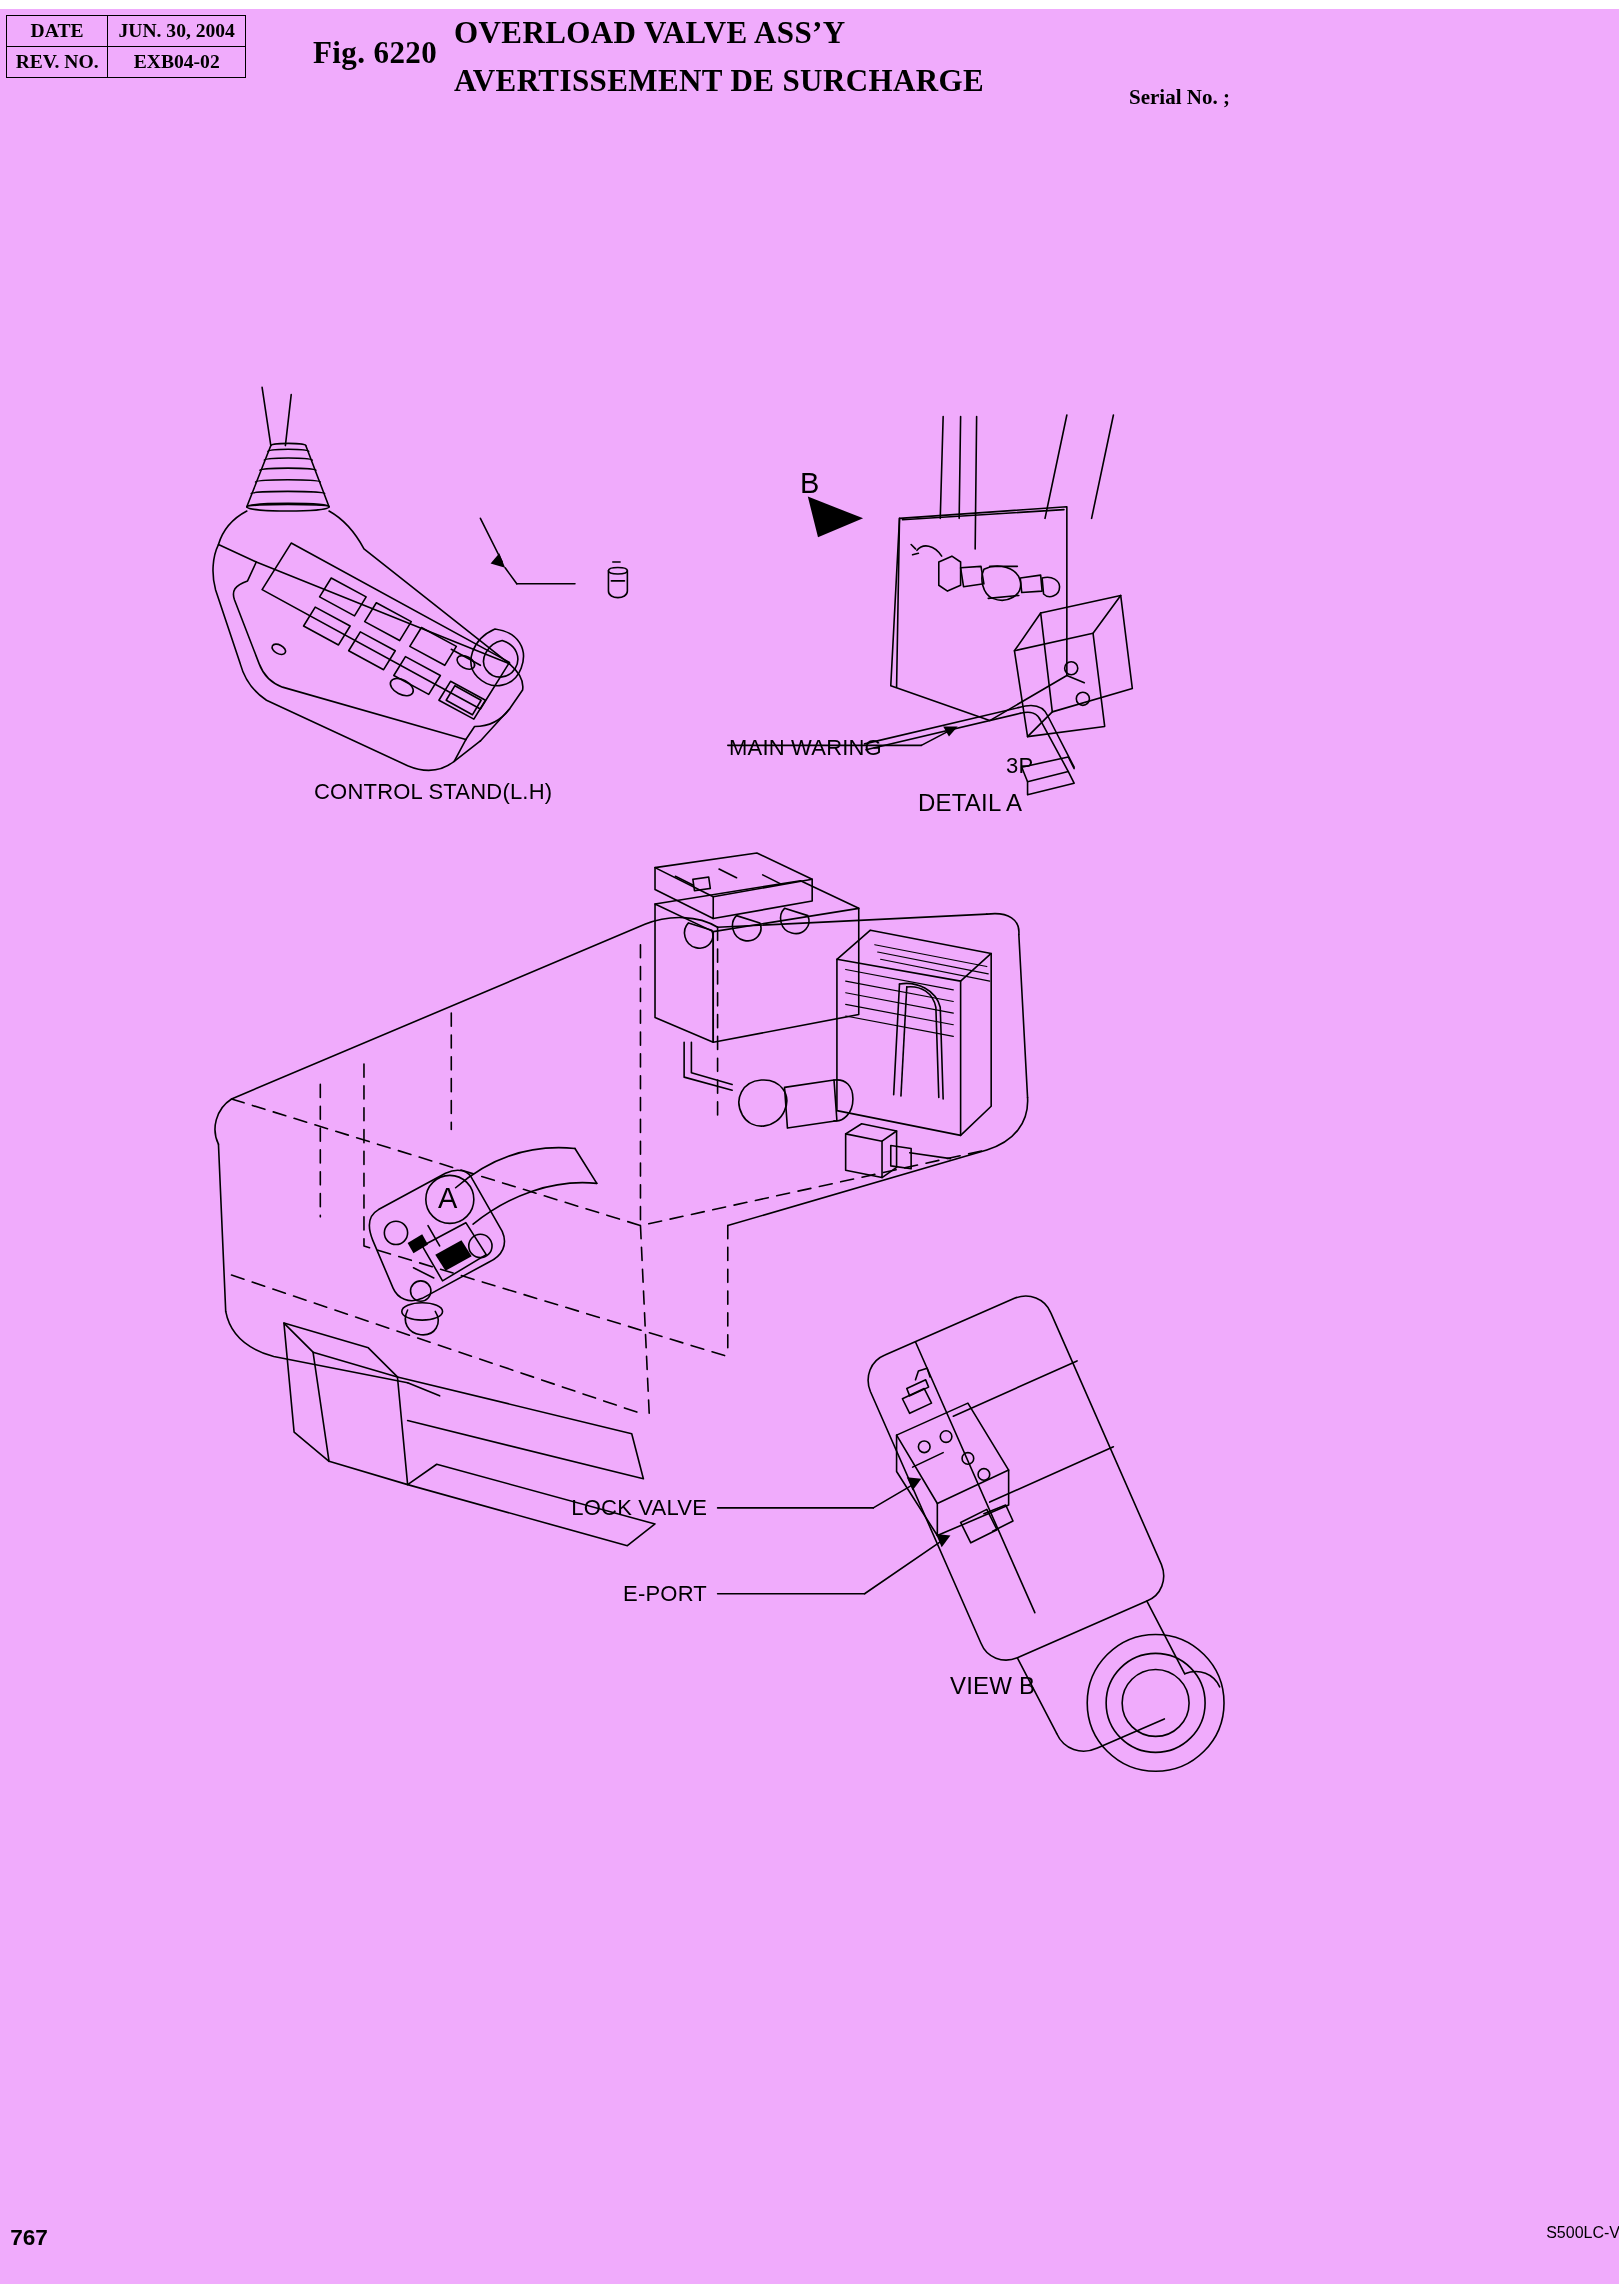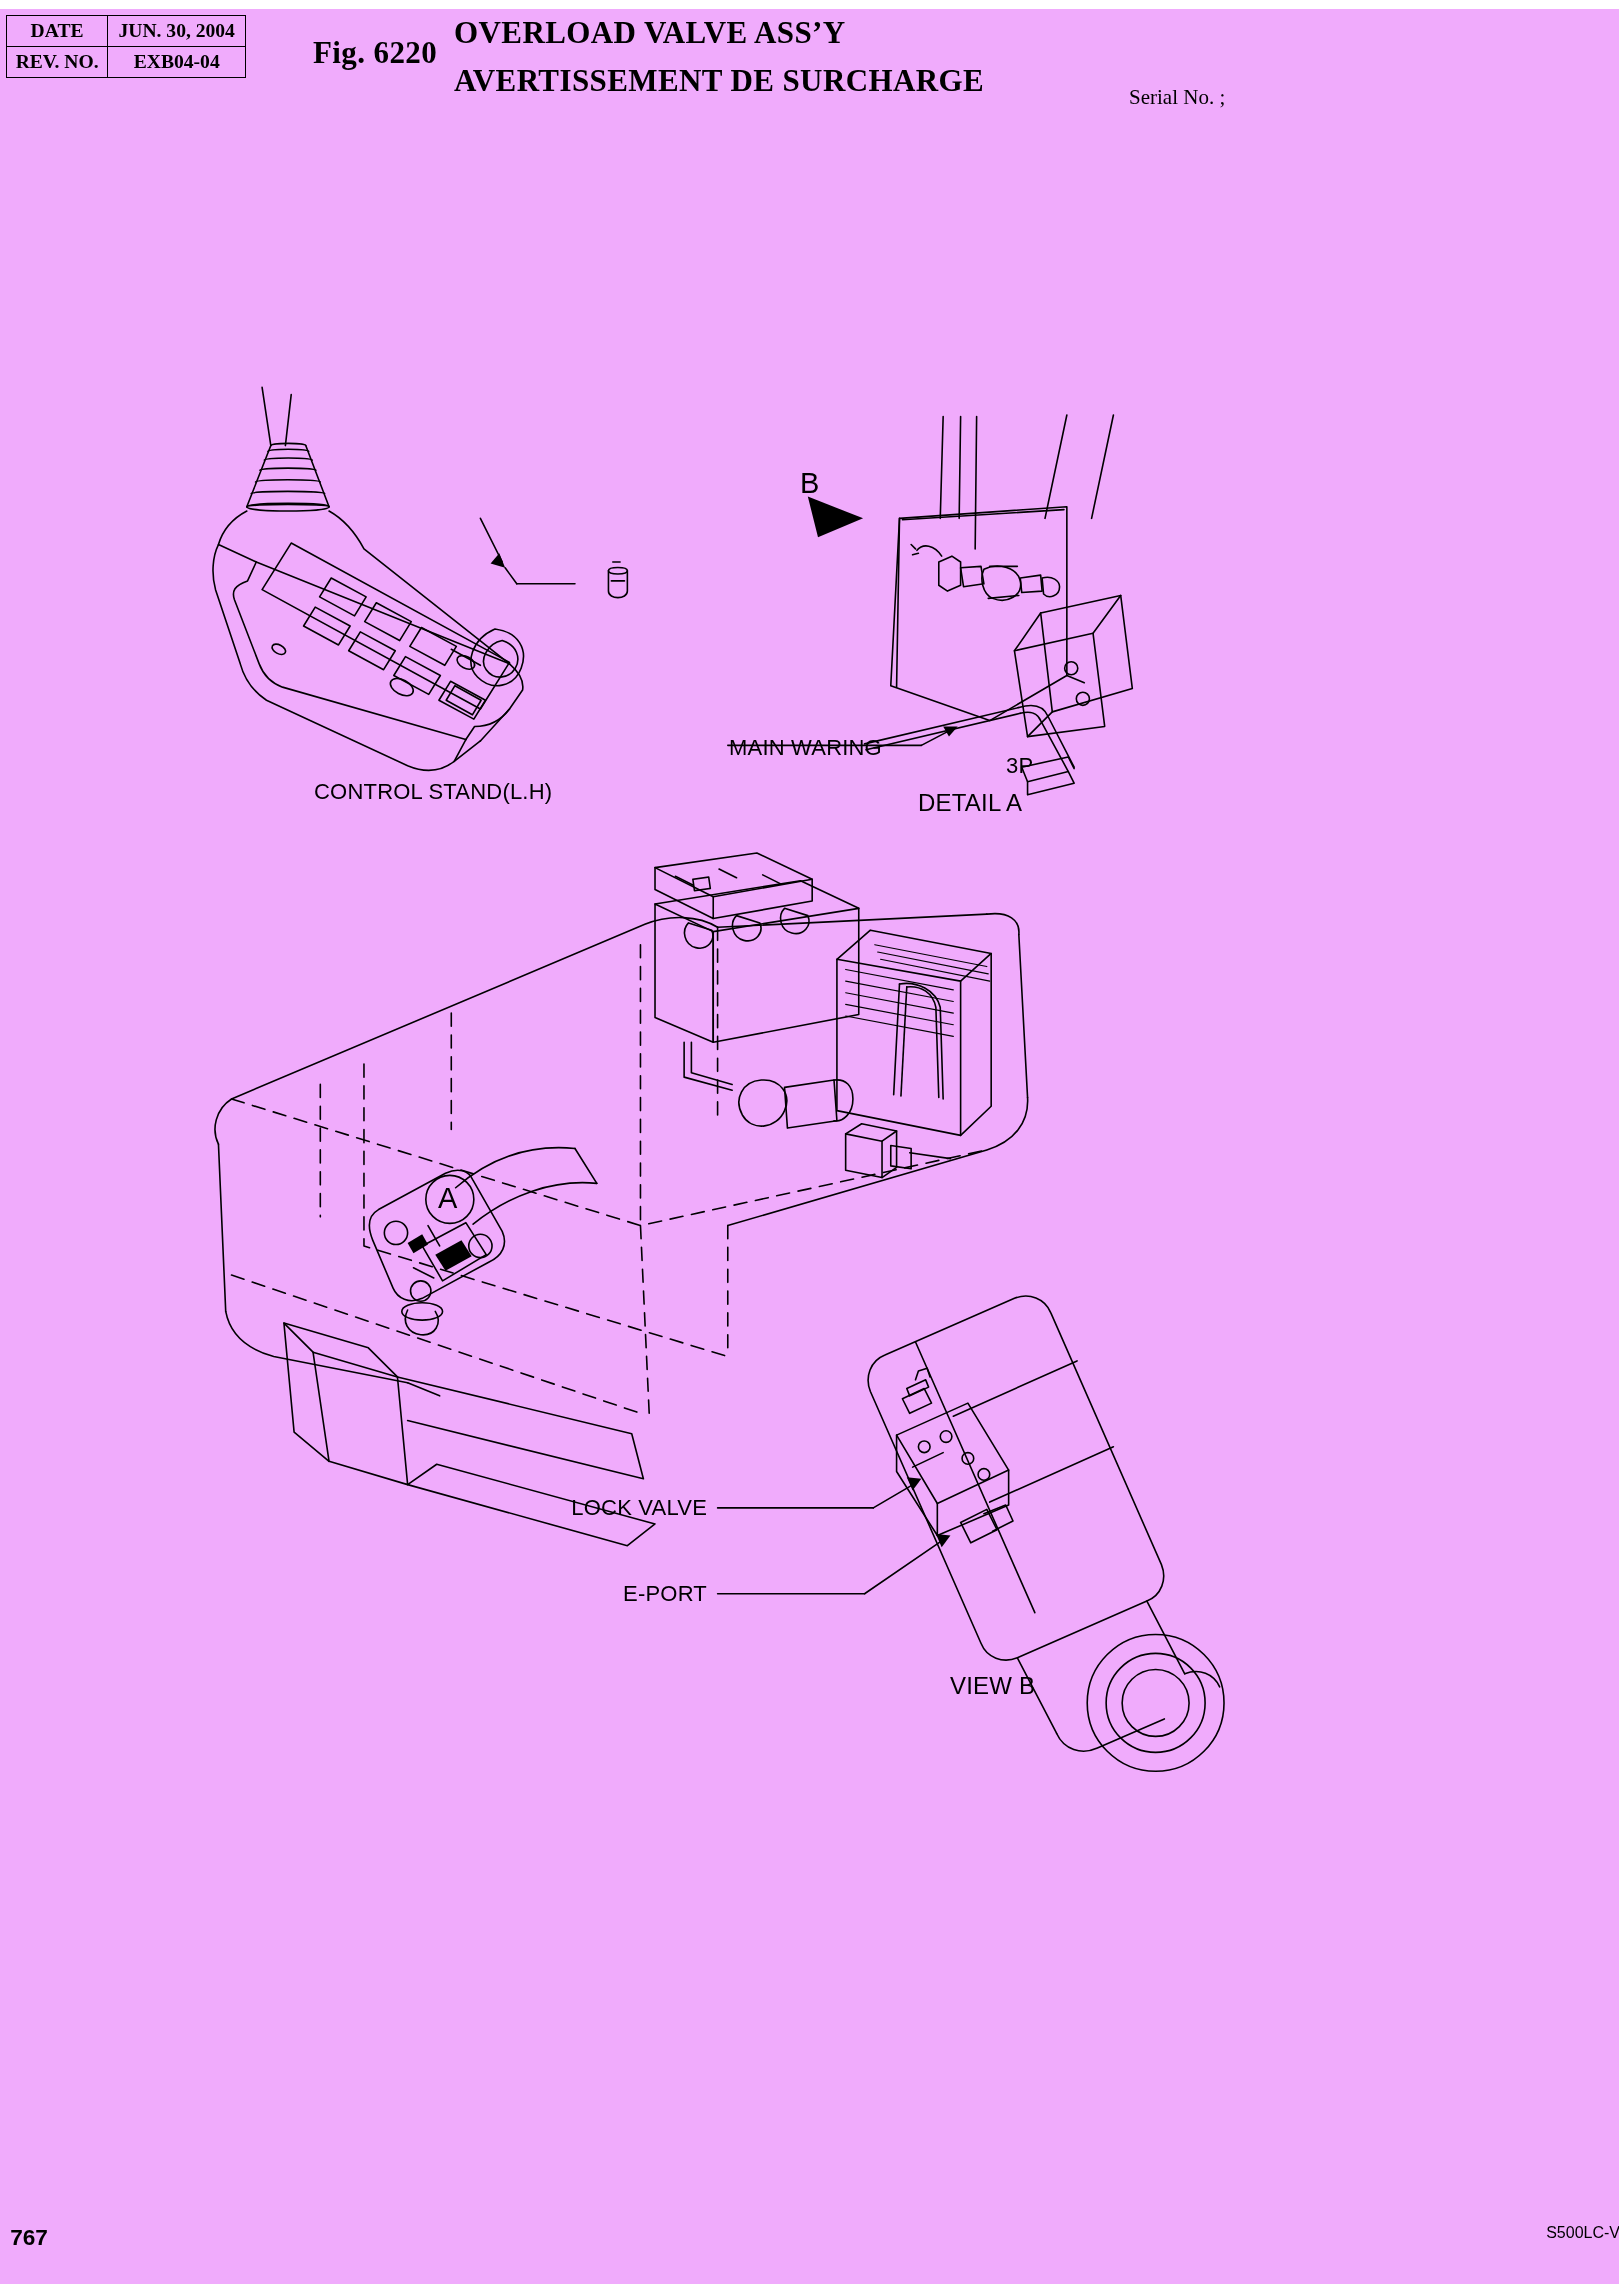--- a/index.html
+++ b/index.html
@@ -63,21 +63,21 @@
     font-size: 31px;
     font-weight: bold;
     letter-spacing: 0.4px;
     white-space: nowrap;
   }
   .serial {
     position: absolute;
     left: 1129px;
     top: 76px;
     font-size: 21px;
-    font-weight: normal;
+    font-weight: bold;
   }
 
   
   .page-no {
     position: absolute;
     left: 10.2px;
     top: 2216px;
     font-size: 22.6px;
     font-weight: bold;
     font-family: "Liberation Sans", sans-serif;
@@ -122,21 +122,21 @@
 <div id="page">
 
   <table class="meta-table">
     <tbody>
         <tr>
       <td class="label">DATE</td>
       <td class="value">JUN.  30, 2004</td>
     </tr>
     <tr>
       <td class="label">REV. NO.</td>
-      <td class="value">EXB04-04</td>
+      <td class="value">EXB04-02</td>
     </tr>
   </tbody>
     </table>
 
   <div class="fig-no">Fig. 6220</div>
   <div class="title-en">OVERLOAD VALVE ASS’Y</div>
   <div class="title-fr">AVERTISSEMENT DE SURCHARGE</div>
   <div class="serial">Serial No. ;</div>
 
   <svg id="drawing" viewBox="0 0 2226 3139">

